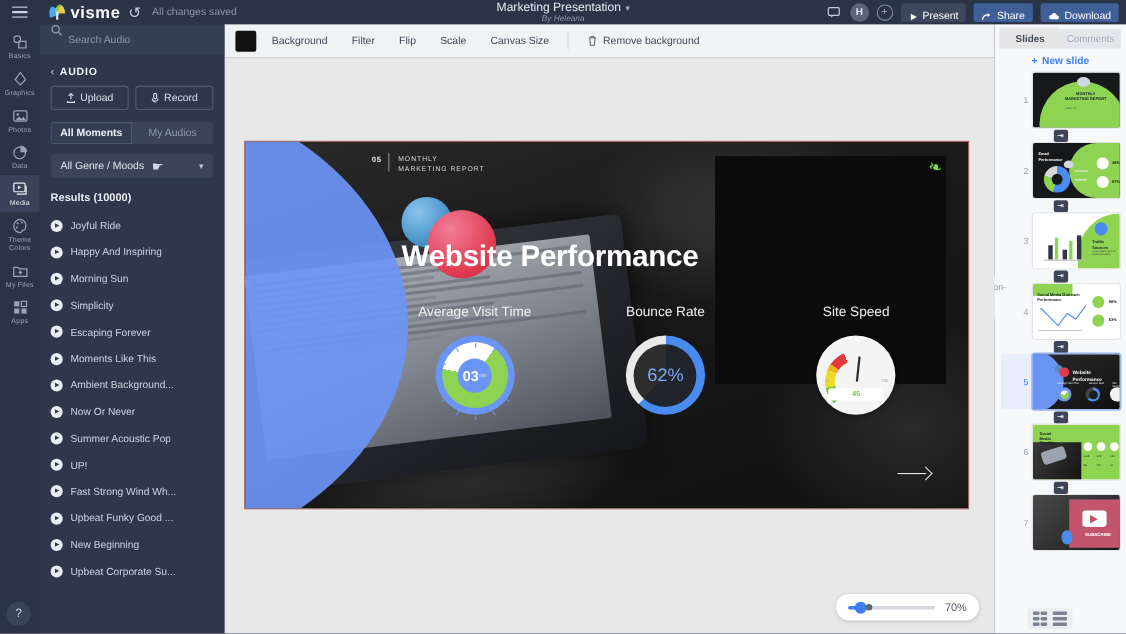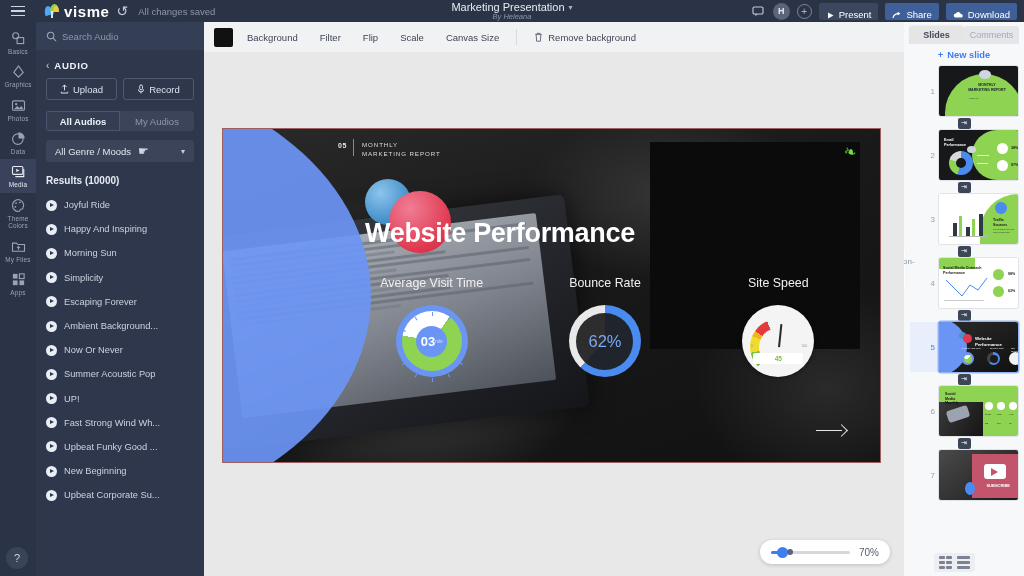--- a/index.html
+++ b/index.html
@@ -67,21 +67,21 @@
   .rail-item svg { display:block; }
   .help-btn { position:absolute; left:6px; bottom:7px; width:22px; height:22px; border-radius:50%;
     background:#3a4459; color:#c9d0de; font-size:11px; display:flex; align-items:center;
     justify-content:center; cursor:pointer; }
 
   
   .panel {
     position:absolute; left:36px; top:22px; width:168px; height:554px;
     background:#2e374c; z-index:40; overflow:hidden;
   }
-  .panel-search { height:28px; display:flex; align-items:center; gap:5px; padding:0 10px;
+  .panel-search { height:28px; display:flex; gap:5px; padding:0 10px;
     background:#343e55; }
   .panel-search input { background:transparent; border:0; outline:none; color:#d6dbe6;
     font-size:9.5px; font-family:inherit; width:120px; }
   .panel-search input::placeholder { color:#8e97ac; }
   .panel-head { display:flex; align-items:center; gap:5px; padding:10px 10px 7px; cursor:pointer; }
   .panel-head .bk { color:#c8cede; font-size:10px; }
   .panel-head .t { color:#eef1f7; font-size:9.6px; font-weight:700; letter-spacing:.7px; }
   .btn-row { display:flex; gap:6px; padding:0 10px; }
   .obtn { flex:1; height:22px; border:1px solid #51596d; border-radius:3px; display:flex;
     align-items:center; justify-content:center; gap:4px; color:#dde2ec; font-size:9.5px; cursor:pointer; }
@@ -410,21 +410,21 @@
       </div>
       <div class="obtn">
         <svg width="8" height="10" viewBox="0 0 8 11">
             <rect x="2.6" y="1" width="3" height="5.4" rx="1.5" fill="none" stroke="#dde2ec" stroke-width="1.1"></rect>
             <path d="M1.2 6 a2.8 2.8 0 0 0 5.6 0 M4 8.8 L4 10.4" fill="none" stroke="#dde2ec" stroke-width="1.1"></path>
           </svg>
         <span>Record</span>
       </div>
     </div>
     <div class="seg">
-      <div class="on">All Audios</div>
+      <div class="on">All Moments</div>
       <div>My Audios</div>
     </div>
     <div class="select">
       <span>All Genre / Moods</span>
       <span class="cursor-hand">☛</span>
       <span class="cv">▾</span>
     </div>
     <div class="results">Results (10000)</div>
     <div class="tracks">
       <div class="track">
@@ -439,20 +439,24 @@
           <span class="play"></span>
           <span class="nm">Morning Sun</span>
         </div>
       <div class="track">
           <span class="play"></span>
           <span class="nm">Simplicity</span>
         </div>
       <div class="track">
           <span class="play"></span>
           <span class="nm">Escaping Forever</span>
+        </div>
+      <div class="track">
+          <span class="play"></span>
+          <span class="nm">Moments Like This</span>
         </div>
       <div class="track">
           <span class="play"></span>
           <span class="nm">Ambient Background...</span>
         </div>
       <div class="track">
           <span class="play"></span>
           <span class="nm">Now Or Never</span>
         </div>
       <div class="track">

